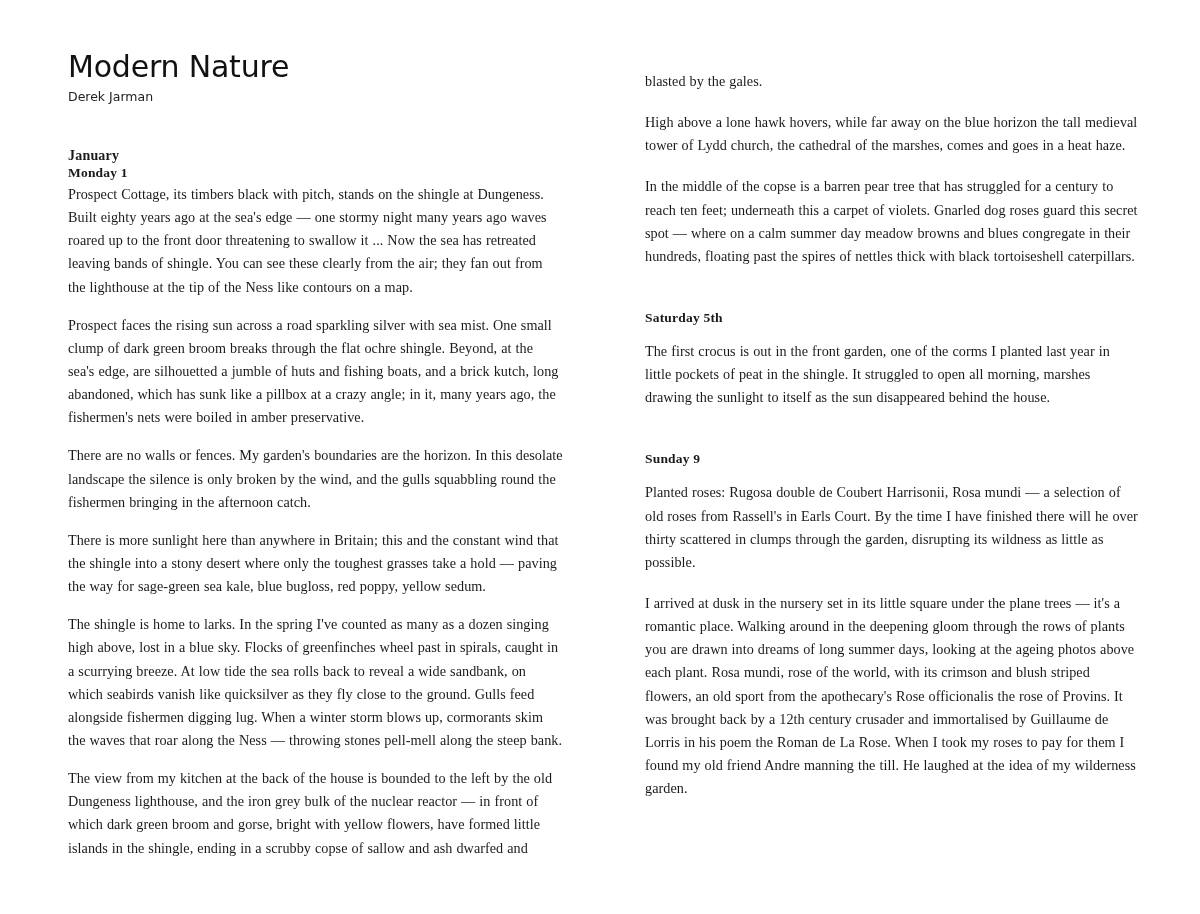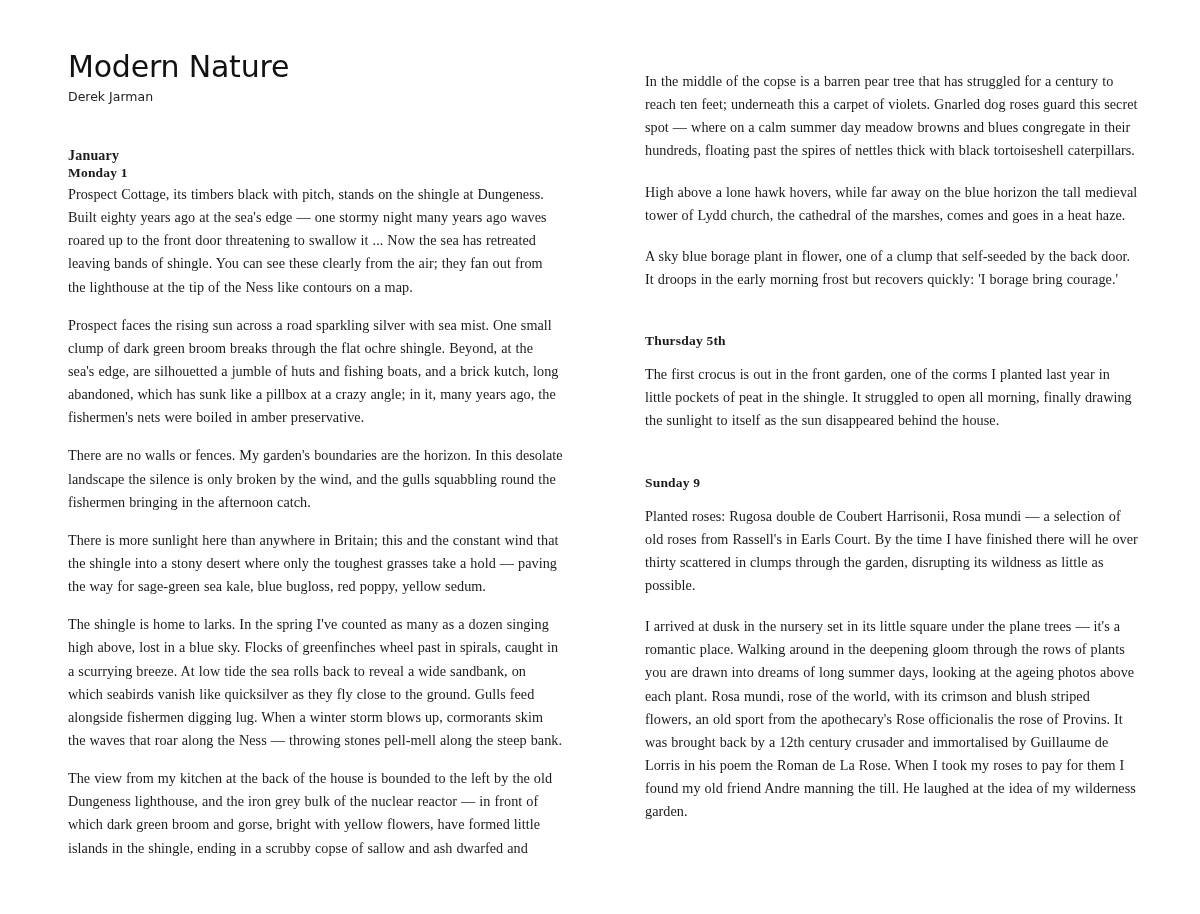--- a/index.html
+++ b/index.html
@@ -100,26 +100,26 @@
 
       <p class="body-text first">Prospect Cottage, its timbers black with pitch, stands on the shingle at Dungeness. Built eighty years ago at the sea's edge — one stormy night many years ago waves roared up to the front door threatening to swallow it ... Now the sea has retreated leaving bands of shingle. You can see these clearly from the air; they fan out from the lighthouse at the tip of the Ness like contours on a map.</p>
       <p class="body-text">Prospect faces the rising sun across a road sparkling silver with sea mist. One small clump of dark green broom breaks through the flat ochre shingle. Beyond, at the sea's edge, are silhouetted a jumble of huts and fishing boats, and a brick kutch, long abandoned, which has sunk like a pillbox at a crazy angle; in it, many years ago, the fishermen's nets were boiled in amber preservative.</p>
       <p class="body-text">There are no walls or fences. My garden's boundaries are the horizon. In this desolate landscape the silence is only broken by the wind, and the gulls squabbling round the fishermen bringing in the afternoon catch.</p>
       <p class="body-text">There is more sunlight here than anywhere in Britain; this and the constant wind that the shingle into a stony desert where only the toughest grasses take a hold — paving the way for sage-green sea kale, blue bugloss, red poppy, yellow sedum.</p>
       <p class="body-text">The shingle is home to larks. In the spring I've counted as many as a dozen singing high above, lost in a blue sky. Flocks of greenfinches wheel past in spirals, caught in a scurrying breeze. At low tide the sea rolls back to reveal a wide sandbank, on which seabirds vanish like quicksilver as they fly close to the ground. Gulls feed alongside fishermen digging lug. When a winter storm blows up, cormorants skim the waves that roar along the Ness — throwing stones pell-mell along the steep bank.</p>
       <p class="body-text">The view from my kitchen at the back of the house is bounded to the left by the old Dungeness lighthouse, and the iron grey bulk of the nuclear reactor — in front of which dark green broom and gorse, bright with yellow flowers, have formed little islands in the shingle, ending in a scrubby copse of sallow and ash dwarfed and</p>
     </div>
 
     <div class="col col-right">
+      <p class="body-text first">blasted by the gales.</p>
+      <p class="body-text">High above a lone hawk hovers, while far away on the blue horizon the tall medieval tower of Lydd church, the cathedral of the marshes, comes and goes in a heat haze.</p>
       <p class="body-text">In the middle of the copse is a barren pear tree that has struggled for a century to reach ten feet; underneath this a carpet of violets. Gnarled dog roses guard this secret spot — where on a calm summer day meadow browns and blues congregate in their hundreds, floating past the spires of nettles thick with black tortoiseshell caterpillars.</p>
-      <p class="body-text">High above a lone hawk hovers, while far away on the blue horizon the tall medieval tower of Lydd church, the cathedral of the marshes, comes and goes in a heat haze.</p>
-      <p class="body-text">A sky blue borage plant in flower, one of a clump that self-seeded by the back door. It droops in the early morning frost but recovers quickly: 'I borage bring courage.'</p>
 
-      <div class="entry-heading spaced">Thursday 5th</div>
-      <p class="body-text">The first crocus is out in the front garden, one of the corms I planted last year in little pockets of peat in the shingle. It struggled to open all morning, finally drawing the sunlight to itself as the sun disappeared behind the house.</p>
+      <div class="entry-heading spaced">Saturday 5th</div>
+      <p class="body-text">The first crocus is out in the front garden, one of the corms I planted last year in little pockets of peat in the shingle. It struggled to open all morning, marshes drawing the sunlight to itself as the sun disappeared behind the house.</p>
 
       <div class="entry-heading spaced">Sunday 9</div>
       <p class="body-text">Planted roses: Rugosa double de Coubert Harrisonii, Rosa mundi — a selection of old roses from Rassell's in Earls Court. By the time I have finished there will he over thirty scattered in clumps through the garden, disrupting its wildness as little as possible.</p>
       <p class="body-text">I arrived at dusk in the nursery set in its little square under the plane trees — it's a romantic place. Walking around in the deepening gloom through the rows of plants you are drawn into dreams of long summer days, looking at the ageing photos above each plant. Rosa mundi, rose of the world, with its crimson and blush striped flowers, an old sport from the apothecary's Rose officionalis the rose of Provins. It was brought back by a 12th century crusader and immortalised by Guillaume de Lorris in his poem the Roman de La Rose. When I took my roses to pay for them I found my old friend Andre manning the till. He laughed at the idea of my wilderness garden.</p>
     </div>
 
   </div>
 </div>
 
 </body></html>

